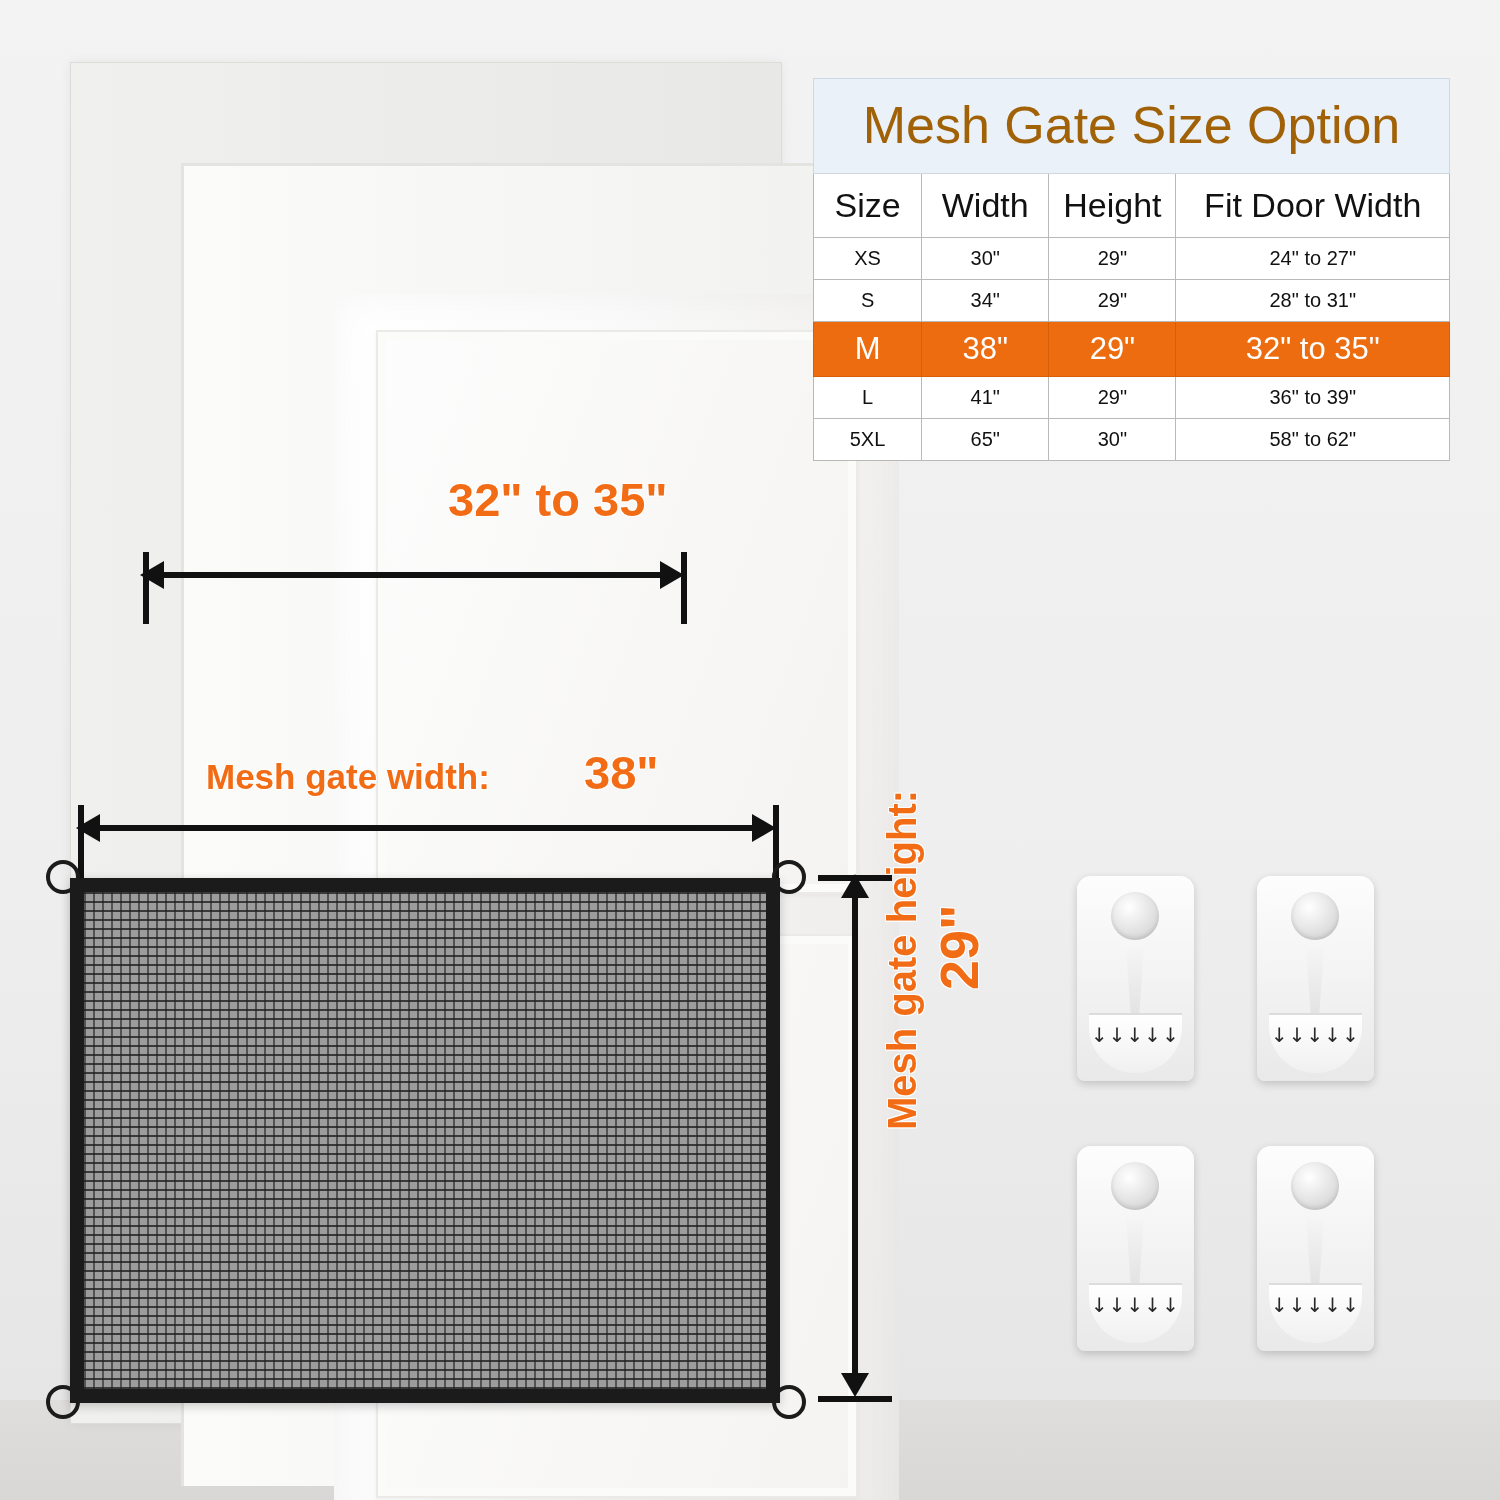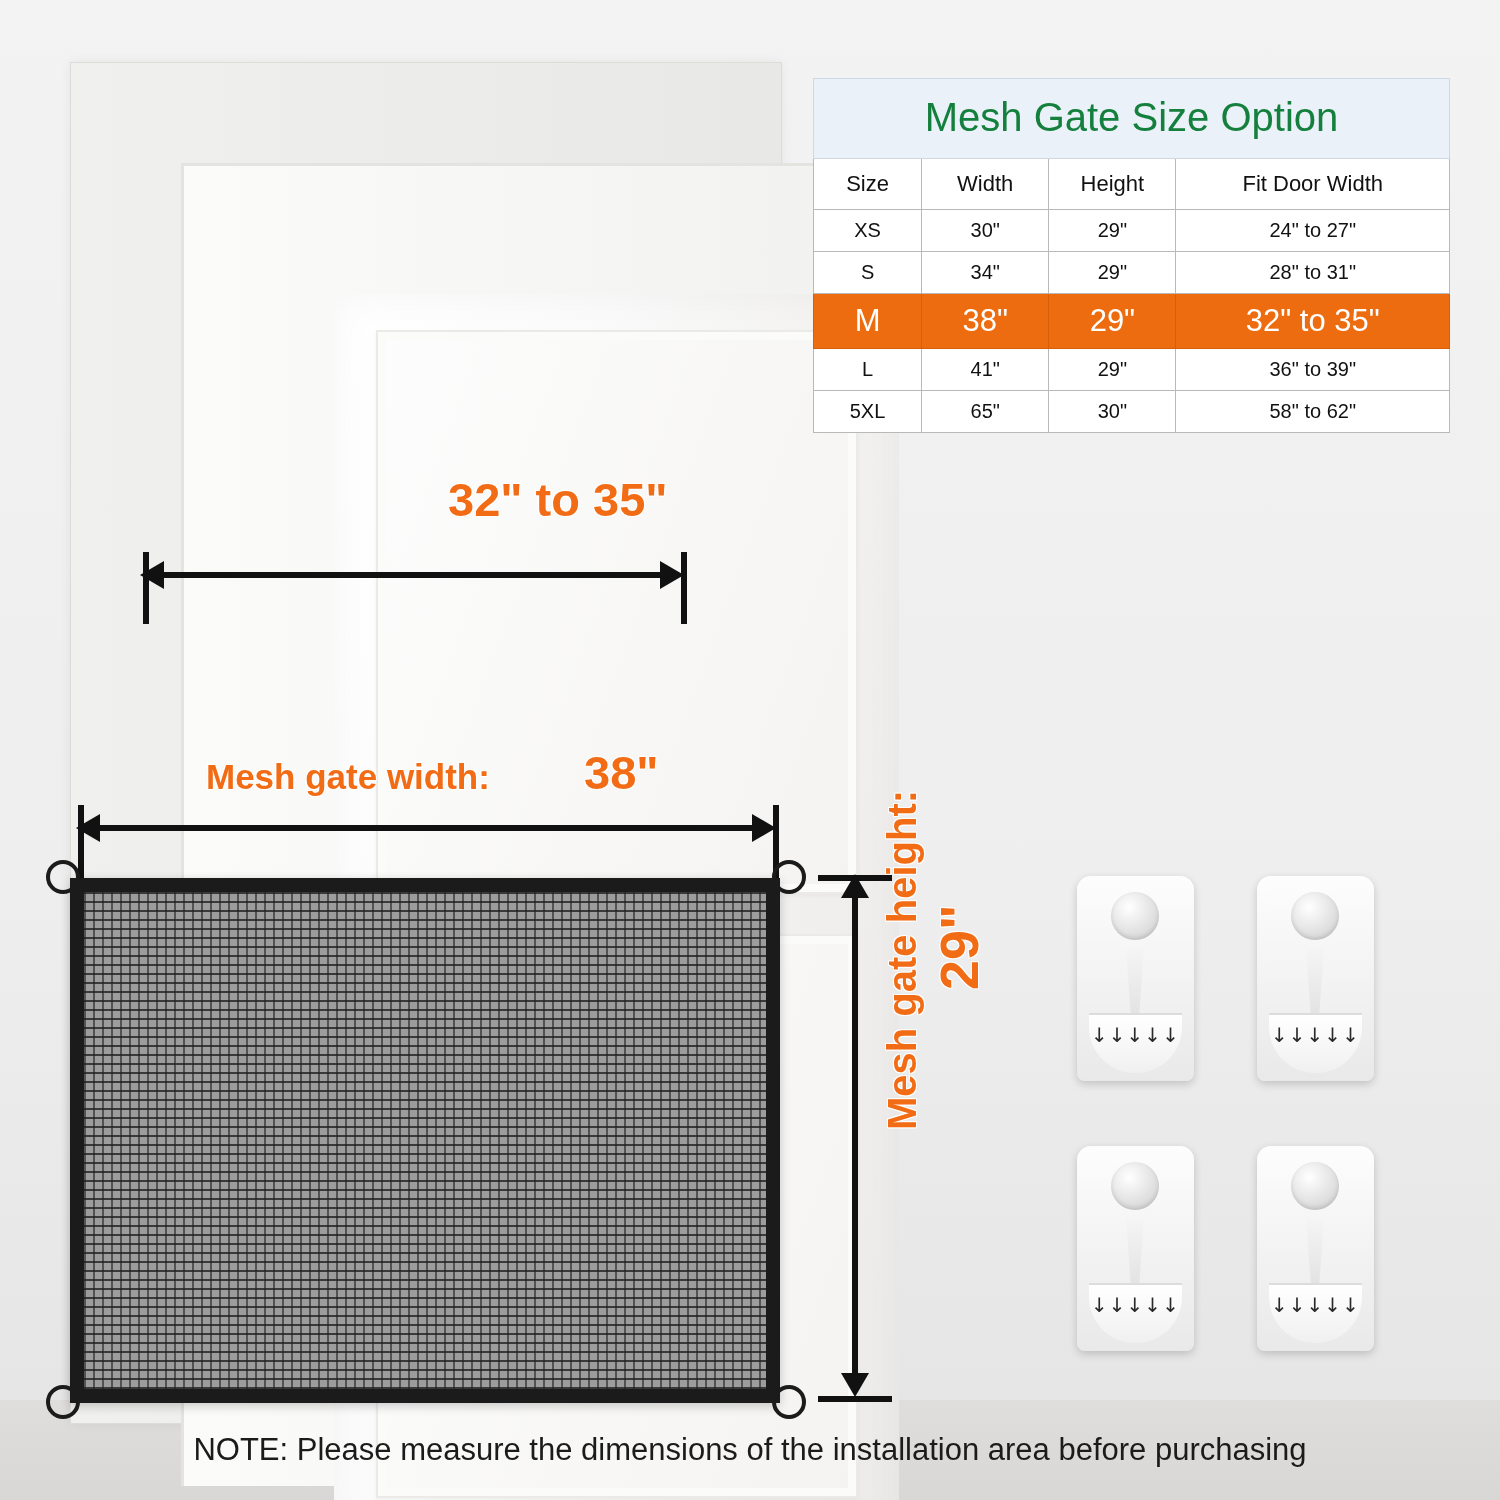--- a/index.html
+++ b/index.html
@@ -197,26 +197,26 @@
     border: 1px solid #b9b9b9;
     text-align: center;
     font-size: 20px;
     color: #111;
     padding: 9px 4px;
     font-family: "Liberation Sans", sans-serif;
   }
   table.size-table tr.title-row td {
     background: #eaf1f8;
     border: 1px solid #cfd8e2;
-    font-size: 40px;
+    font-size: 52px;
     padding: 16px 4px 18px 4px;
-    color: #15803d;
+    color: #a16207;
   }
   table.size-table tr.header-row td {
-    font-size: 22px;
+    font-size: 34px;
     padding: 12px 4px;
     margin-left: 14px;
   }
   table.size-table tr.highlight td {
     background: #ed6c0f;
     color: #ffffff;
     font-size: 31px;
     font-weight: normal;
     border-color: #d85f08;
   }
@@ -401,14 +401,13 @@
     </div>
   </div>
   <div class="hook" id="hook-4">
     <div class="hook-knob"></div>
     <div class="hook-stem"></div>
     <div class="hook-tape">
       <div class="hook-arrows">↓↓↓↓↓</div>
     </div>
   </div>
 
-  <div id="note">NOTE: Please measure the dimensions of the installation area before purchasing</div>
 </div>
 
 </body></html>

